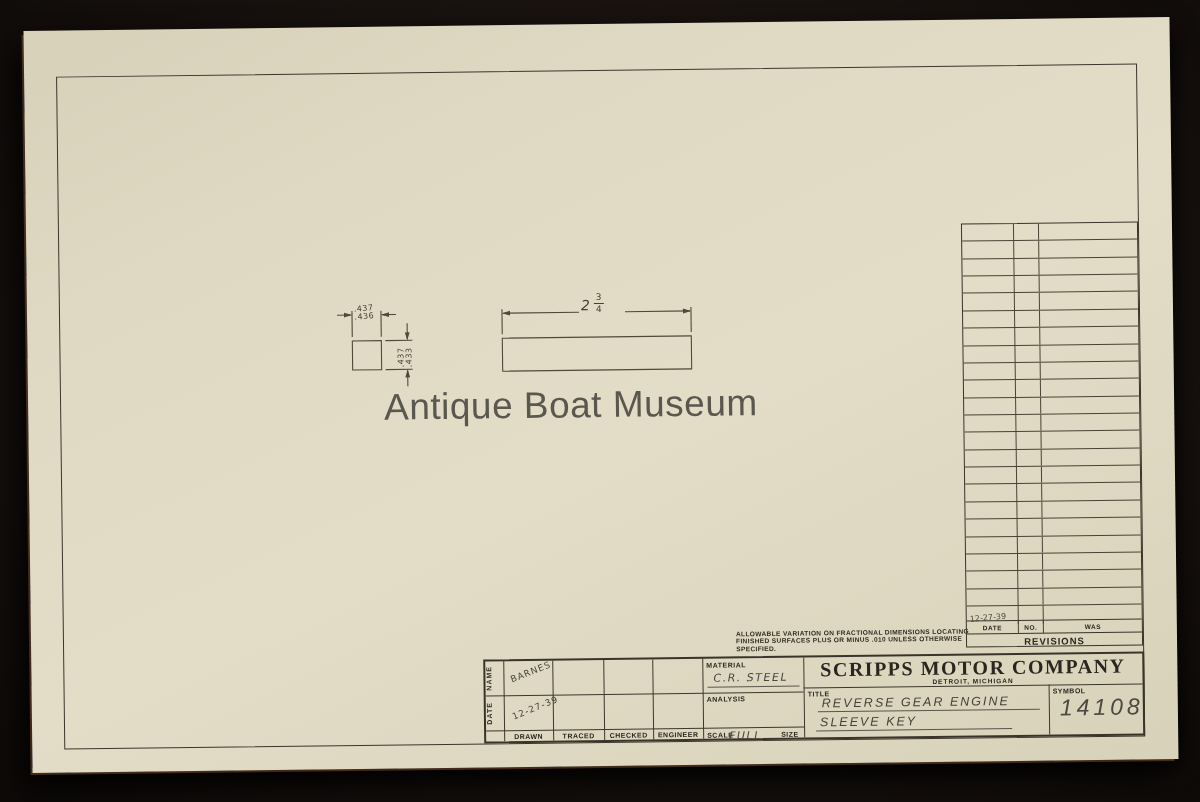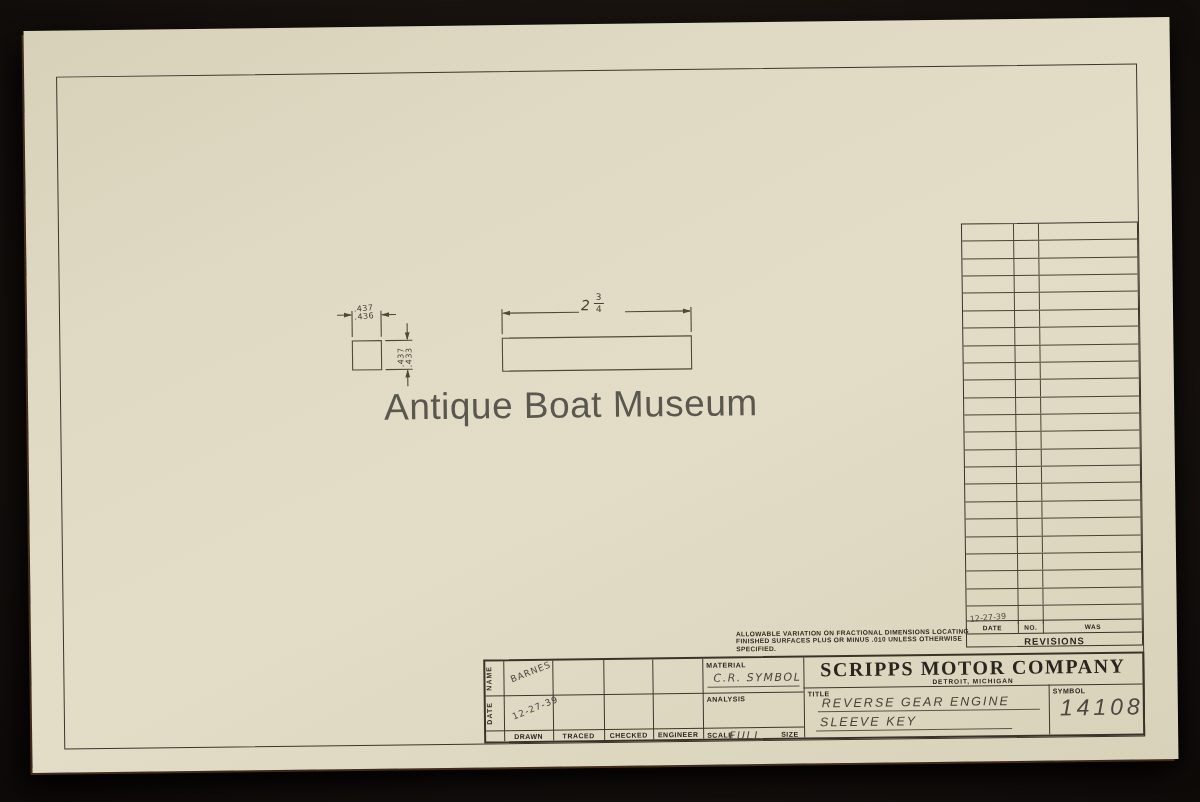--- a/index.html
+++ b/index.html
@@ -284,21 +284,21 @@
 
     <div class="hw hw-diag" style="left:24px; top:6px;">BARNES</div>
     <div class="hw hw-diag" style="left:25px; top:42px;">12-27-39</div>
 
     <div class="strip-lbl" style="left:18px; width:49px;">DRAWN</div>
     <div class="strip-lbl" style="left:67px; width:51px;">TRACED</div>
     <div class="strip-lbl" style="left:118px; width:49px;">CHECKED</div>
     <div class="strip-lbl" style="left:167px; width:50px;">ENGINEER</div>
 
     <div class="lbl" style="left:221px; top:3px;">MATERIAL</div>
-    <div class="hw" style="position:absolute; left:228px; top:13px; font-size:11px; letter-spacing:1.5px; font-style:italic;">C.R. SYMBOL</div>
+    <div class="hw" style="position:absolute; left:228px; top:13px; font-size:11px; letter-spacing:1.5px; font-style:italic;">C.R. STEEL</div>
     <div class="uline" style="left:222px; top:28px; width:92px;"></div>
     <div class="lbl" style="left:221px; top:37px;">ANALYSIS</div>
     <div class="lbl" style="left:221px; top:73px;">SCALE</div>
     <div class="hw" style="position:absolute; left:243px; top:71px; font-size:11px; letter-spacing:1.5px; font-style:italic;">FULL</div>
     <div class="lbl" style="left:295px; top:73px;">SIZE</div>
 
     <div class="company">SCRIPPS MOTOR COMPANY</div>
     <div class="company-loc">DETROIT, MICHIGAN</div>
 
     <div class="lbl" style="left:322px; top:33px;">TITLE</div>

